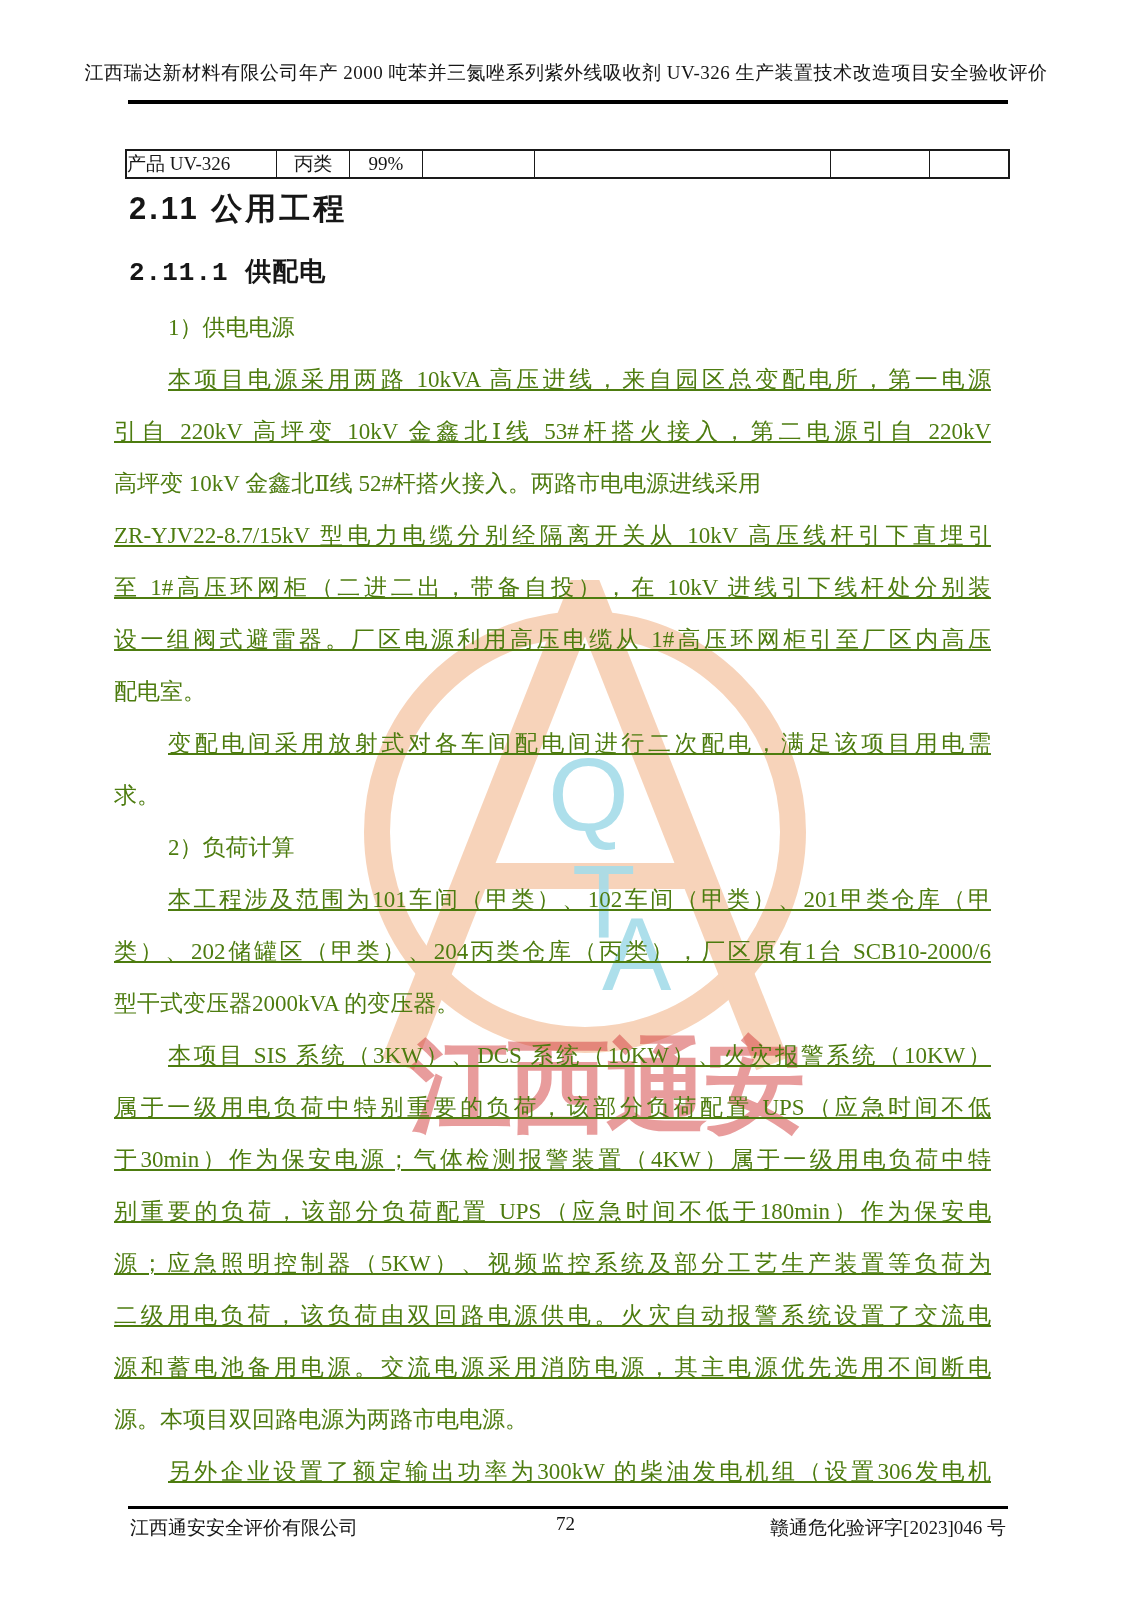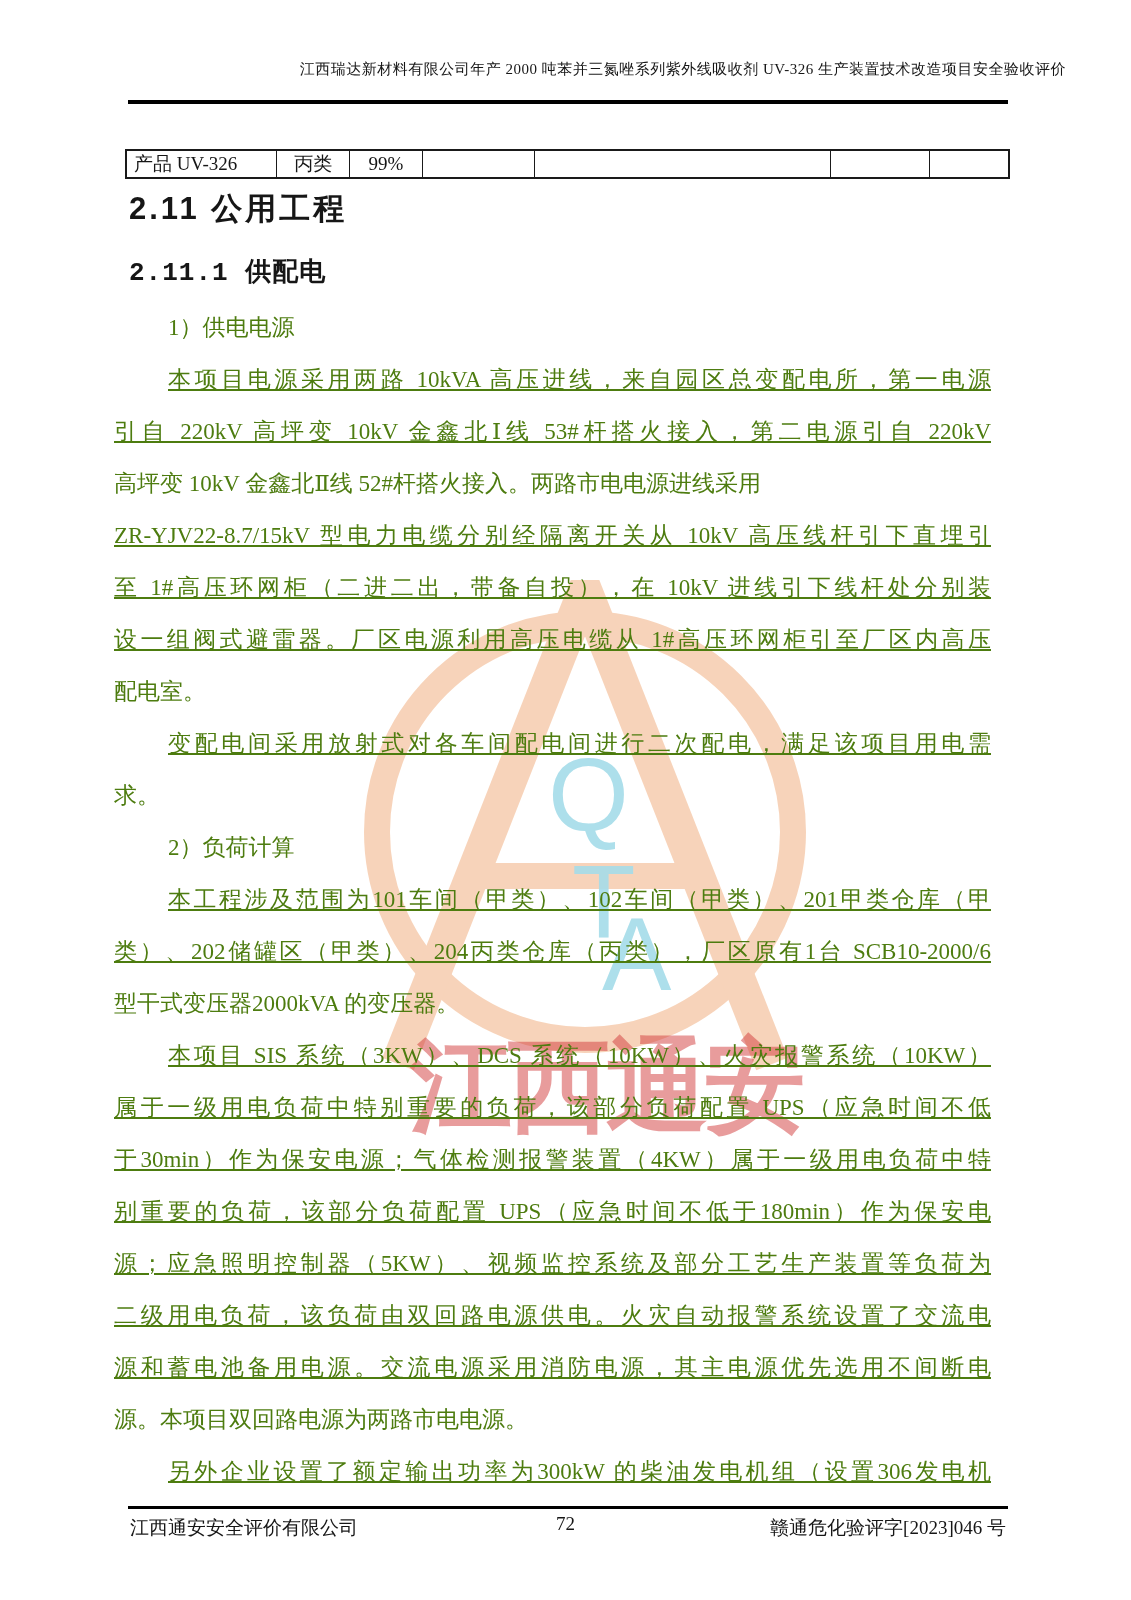--- a/index.html
+++ b/index.html
@@ -7,38 +7,38 @@
     position:relative;
     width:1131px;height:1600px;
     background:#ffffff;
     font-family:"Liberation Serif","DejaVu Serif",serif;
     color:#161616;
     overflow:hidden;
   }
   
   .header-title{
     position:absolute;top:60px;left:66px;right:65px;
-    text-align:right;font-size:15px;letter-spacing:0.5px;white-space:nowrap;
+    text-align:center;font-size:19px;letter-spacing:0.5px;white-space:nowrap;
   }
   .header-rule{
     position:absolute;left:128px;top:100px;width:880px;height:4px;background:#000;
   }
   
   .ptable{
     position:absolute;left:125px;top:149px;width:885px;height:30px;
     display:flex;border:2px solid #1a1a1a;box-sizing:border-box;
   }
   .ptable .cell{
     border-right:1.5px solid #1a1a1a;box-sizing:border-box;
     font-size:19px;line-height:26px;height:100%;
     display:flex;align-items:center;justify-content:center;
     white-space:nowrap;overflow:hidden;
   }
   .ptable .cell:last-child{border-right:none;}
-  .ptable .c0{width:151px;justify-content:flex-start;padding-left:7px;}
+  .ptable .c0{width:151px;justify-content:flex-start;padding-left:0;}
   .ptable .c1{width:73px;}
   .ptable .c2{width:73px;}
   .ptable .c3{width:113px;}
   .ptable .c4{width:297px;}
   .ptable .c5{width:100px;}
   .ptable .c6{width:78px;}
   
   .h-sec{
     position:absolute;left:129px;top:188px;
     font-size:31px;font-weight:700;letter-spacing:3px;

